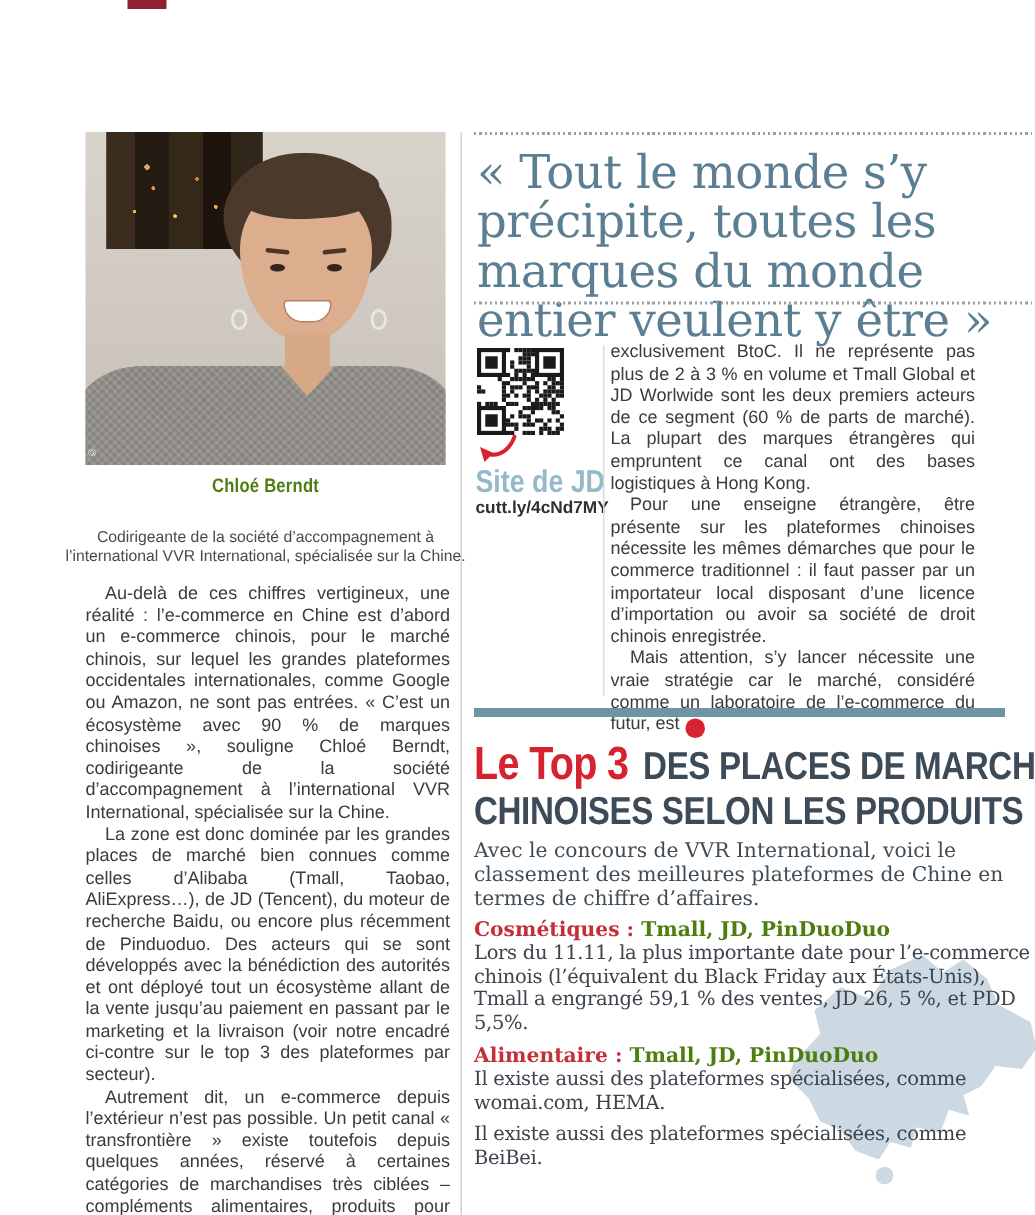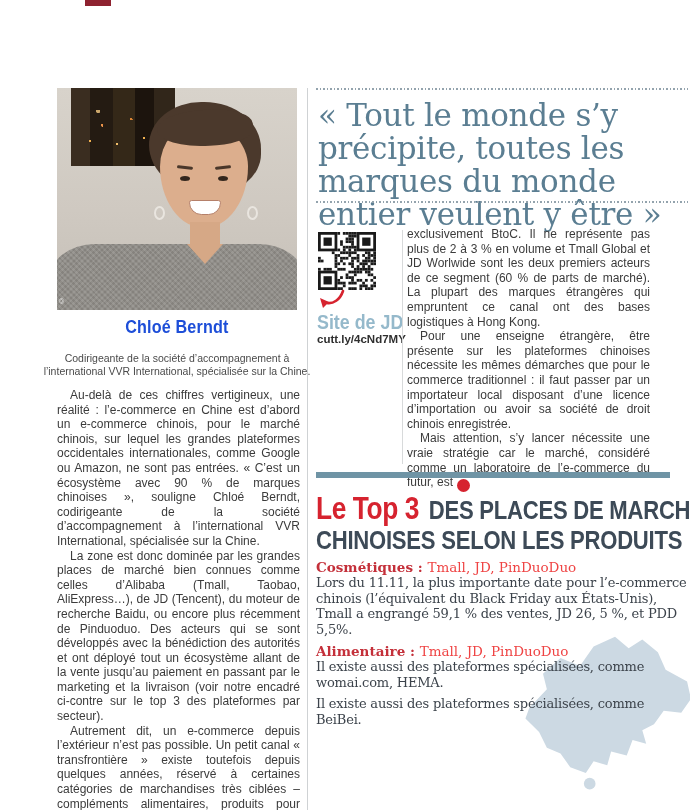--- a/index.html
+++ b/index.html
@@ -42,21 +42,21 @@
     background-image:repeating-linear-gradient(45deg,rgba(255,255,255,.10) 0 2px,transparent 2px 4px),
                      repeating-linear-gradient(-45deg,rgba(0,0,0,.08) 0 2px,transparent 2px 4px);
     border-radius:46px 46px 0 0 / 36px 36px 0 0;}
   #photo .vneck{position:absolute;left:130px;top:156px;width:0;height:0;
     border-left:18px solid transparent;border-right:18px solid transparent;border-top:20px solid #d6a886;}
   #photo .credit{position:absolute;left:1px;bottom:6px;writing-mode:vertical-rl;transform:rotate(180deg);
     font-size:7px;color:rgba(255,255,255,.85);}
 
   
   #caption-name{position:absolute;left:57px;top:316px;width:240px;text-align:center;
-    color:#1d4ed8;font-size:19px;font-weight:700;letter-spacing:.2px;}
+    color:#4d7c0f;font-size:13px;font-weight:700;letter-spacing:.2px;}
   #caption-role{position:absolute;left:42px;top:352px;width:270px;text-align:center;
     font-size:10.5px;line-height:13px;color:#4a4a4a;}
 
   
   .vrule{position:absolute;width:1px;background:#cfd2d4;}
   #rule-main{left:307px;top:88px;height:722px;}
   #rule-qr{left:402px;top:230px;height:234px;background:#d8dadb;}
   .dotted{position:absolute;height:2px;
     background-image:repeating-linear-gradient(90deg,#93a3ad 0 1.5px,transparent 1.5px 3.5px);}
   #quote-top{left:316px;top:88px;width:372px;}
@@ -91,21 +91,21 @@
   #t3-l1{height:34px;line-height:34px;}
   #t3-l2{height:28px;line-height:28px;}
   #t3-red{color:#d6232f;font-size:31px;font-weight:700;letter-spacing:-.5px;}
   #t3-rest{color:#3d4a57;font-size:26px;font-weight:700;margin-left:7px;letter-spacing:-.3px;}
   #t3-rest2{color:#3d4a57;font-size:26px;font-weight:700;letter-spacing:-.3px;}
   #t3-intro{margin-top:5px;font-family:"DejaVu Serif",serif;font-size:13.5px;line-height:16px;color:#3f4b55;}
   #top3-cats{margin-top:5px;}
   .cat{margin-bottom:6px;font-family:"DejaVu Serif",serif;}
   .cat-head{font-size:13.5px;line-height:16px;}
   .cat-name{color:#c4303a;font-weight:700;}
-  .cat-plat{color:#ef4444;font-weight:400;}
+  .cat-plat{color:#4d7c0f;font-weight:700;}
   .cat-detail{font-size:13px;line-height:15.5px;color:#3c434b;letter-spacing:-.2px;}
 
   .condensed{display:inline-block;transform:scaleX(.85);transform-origin:0 50%;}
   .condensed-c{display:inline-block;transform:scaleX(.85);transform-origin:50% 50%;}
 </style>
 </head>
 <body>
 
 <div id="page">
 
@@ -325,20 +325,21 @@
   </svg>
 
   <div id="top3">
     <div class="t3-line" id="t3-l1">
       <span id="t3-red">Le Top 3</span>
       <span id="t3-rest">DES PLACES DE MARCHÉS</span>
     </div>
     <div class="t3-line" id="t3-l2">
       <span id="t3-rest2">CHINOISES SELON LES PRODUITS</span>
     </div>
+    <div id="t3-intro">Avec le concours de VVR International, voici le classement des meilleures plateformes de Chine en termes de chiffre d’affaires.</div>
     <div id="top3-cats">
         <div class="cat">
           <div class="cat-head"><span class="cat-name">Cosmétiques : </span><span class="cat-plat">Tmall, JD, PinDuoDuo</span></div>
           <div class="cat-detail">Lors du 11.11, la plus importante date pour l’e-commerce chinois (l’équivalent du Black Friday aux États-Unis), Tmall a engrangé 59,1 % des ventes, JD 26, 5 %, et PDD 5,5%.</div>
         </div>
         <div class="cat">
           <div class="cat-head"><span class="cat-name">Alimentaire : </span><span class="cat-plat">Tmall, JD, PinDuoDuo</span></div>
           <div class="cat-detail">Il existe aussi des plateformes spécialisées, comme womai.com, HEMA.</div>
         </div>
         <div class="cat">

